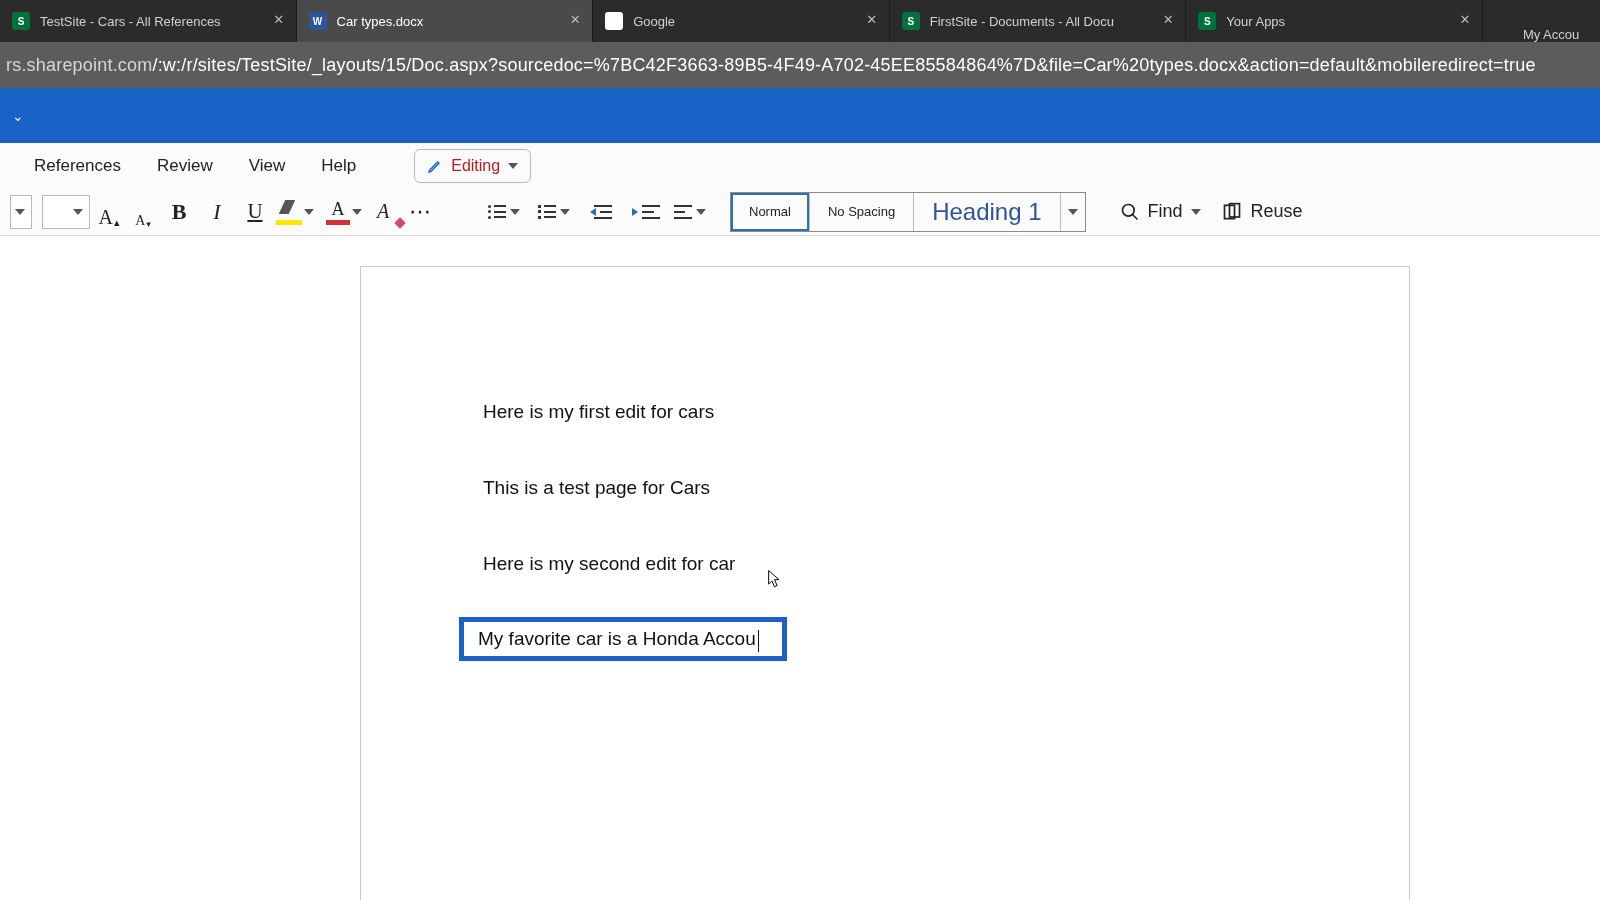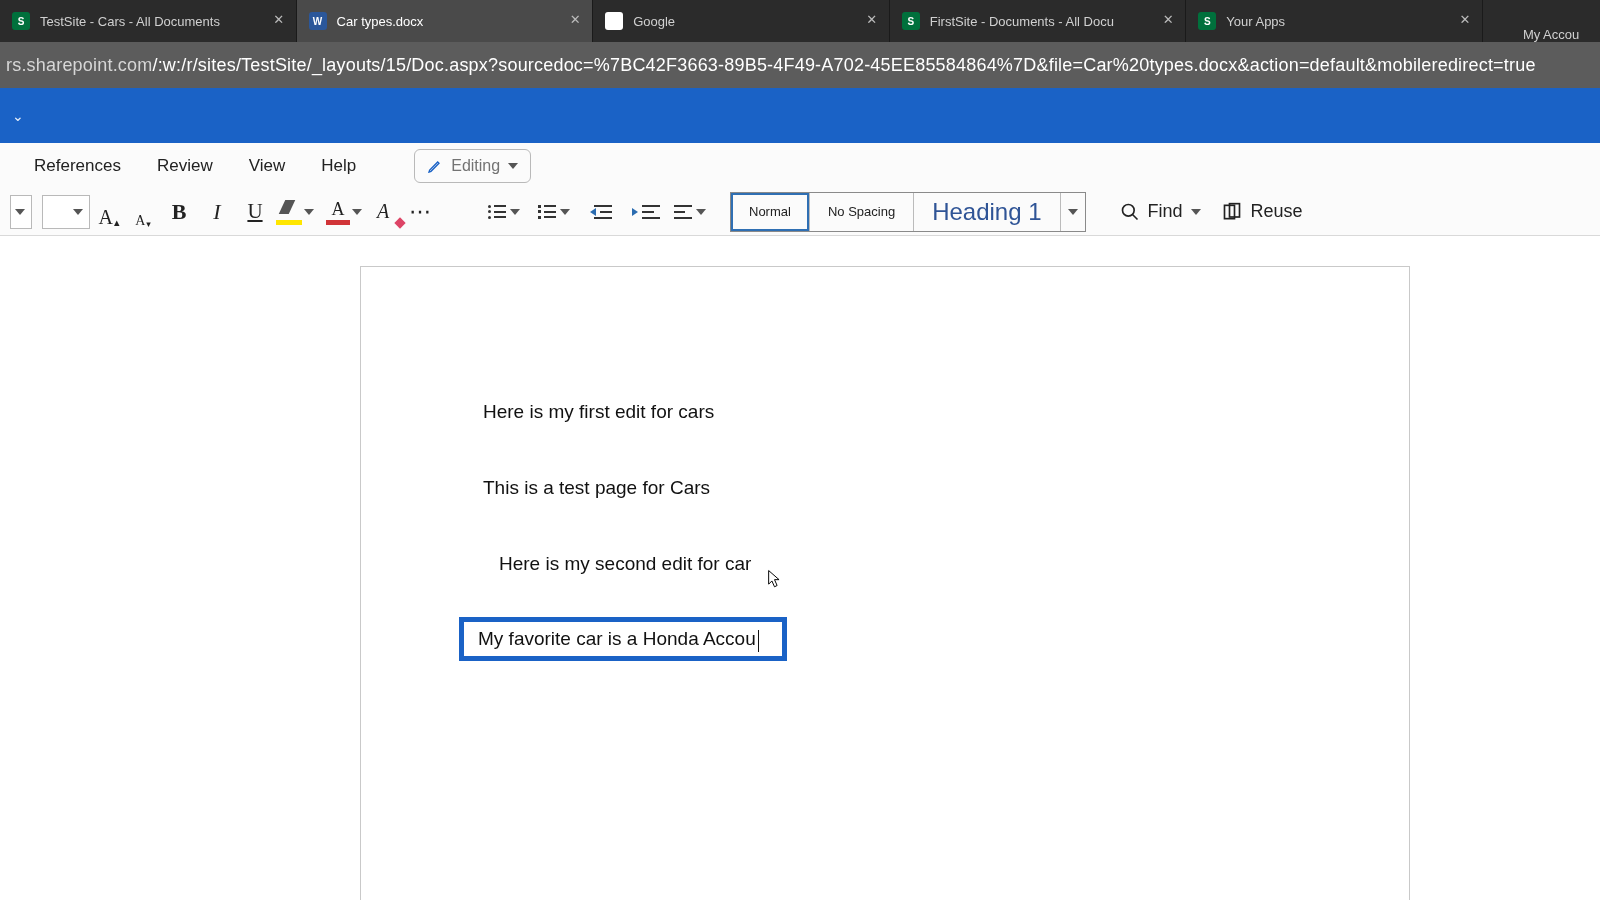--- a/index.html
+++ b/index.html
@@ -99,21 +99,21 @@
     height:34px;
     border:1px solid #b9b9b9;
     border-radius:6px;
     display:flex; align-items:center;
     padding:0 12px;
     gap:8px;
     color:#1a62c6;
     font-size:16px;
   }
   .editing-pill svg{width:16px;height:16px;stroke:#1a62c6;}
-  .editing-pill .txt{color:#737373;}
+  .editing-pill .txt{color:#b91c1c;}
 
   
   .toolbar {
     height: 48px;
     background:#fbfbfb;
     border-bottom:1px solid #d9d9d9;
     display:flex; align-items:center;
     padding-left:0;
     font-size:15px;
     color:#222;
@@ -196,21 +196,21 @@
     margin: 30px 0 0 360px;
     width: 1050px;
     height: 1200px;
     background:#fff;
     border:1px solid #c9c9c9;
     padding: 134px 0 0 122px;
     font-size:19px;
     color:#111;
   }
   .page p{margin-bottom:54px;}
-  .page p:nth-child(3){margin-bottom:42px;margin-left:16px;}
+  .page p:nth-child(3){margin-bottom:42px;}
   .selected-box{
     display:inline-block;
     border:5px solid #1a62c6;
     padding:6px 26px 6px 14px;
     margin-left:-24px;
     position:relative;
   }
   .caret{
     position:absolute; right:23px; top:8px; width:1px; height:22px; background:#111;
   }
@@ -219,21 +219,21 @@
     left:768px; top:569px;
     width:13px;height:20px;pointer-events:none;
   }
 </style>
 </head>
 <body>
 
 <div class="tabstrip">
   <div class="tab">
     <span class="favicon fav-sp">S</span>
-    <span class="title">TestSite - Cars - All Documents</span>
+    <span class="title">TestSite - Cars - All References</span>
     <span class="close">✕</span>
   </div>
   <div class="tab active">
     <span class="favicon fav-word">W</span>
     <span class="title">Car types.docx</span>
     <span class="close">✕</span>
   </div>
   <div class="tab">
     <span class="favicon fav-goog">G</span>
     <span class="title">Google</span>

